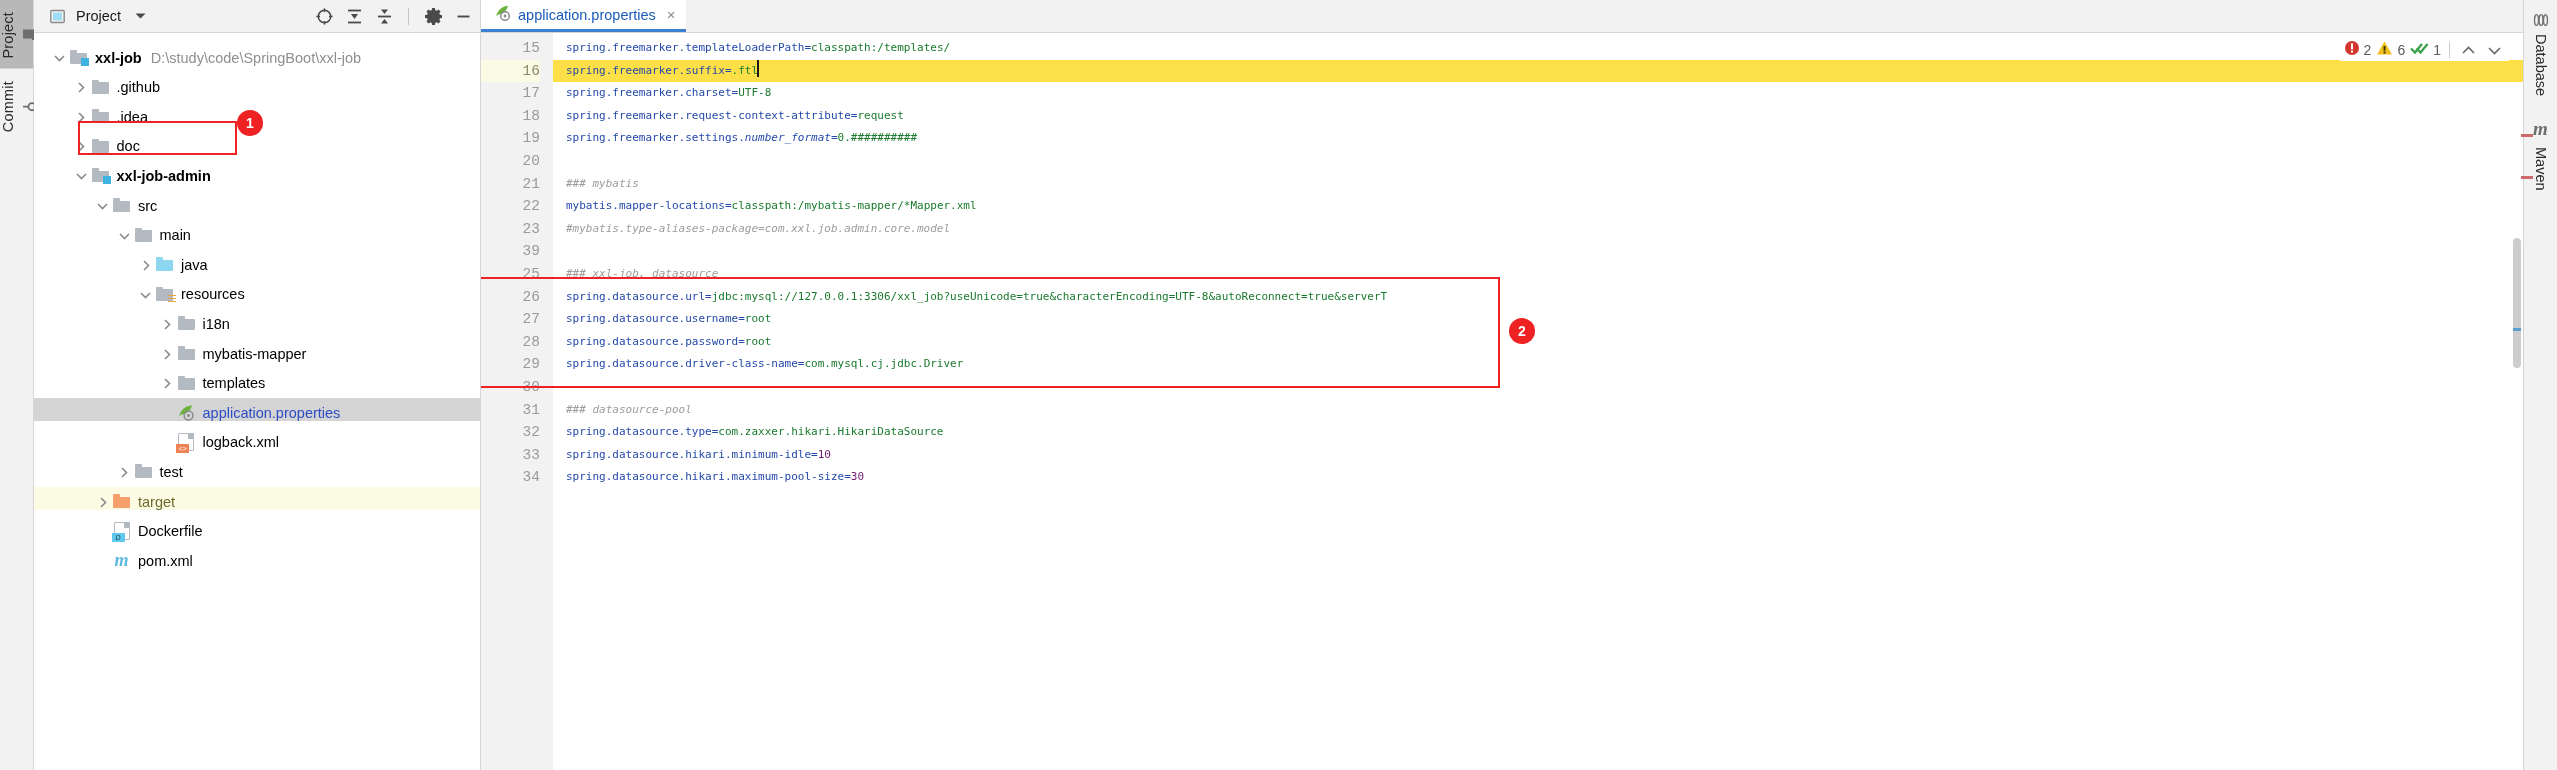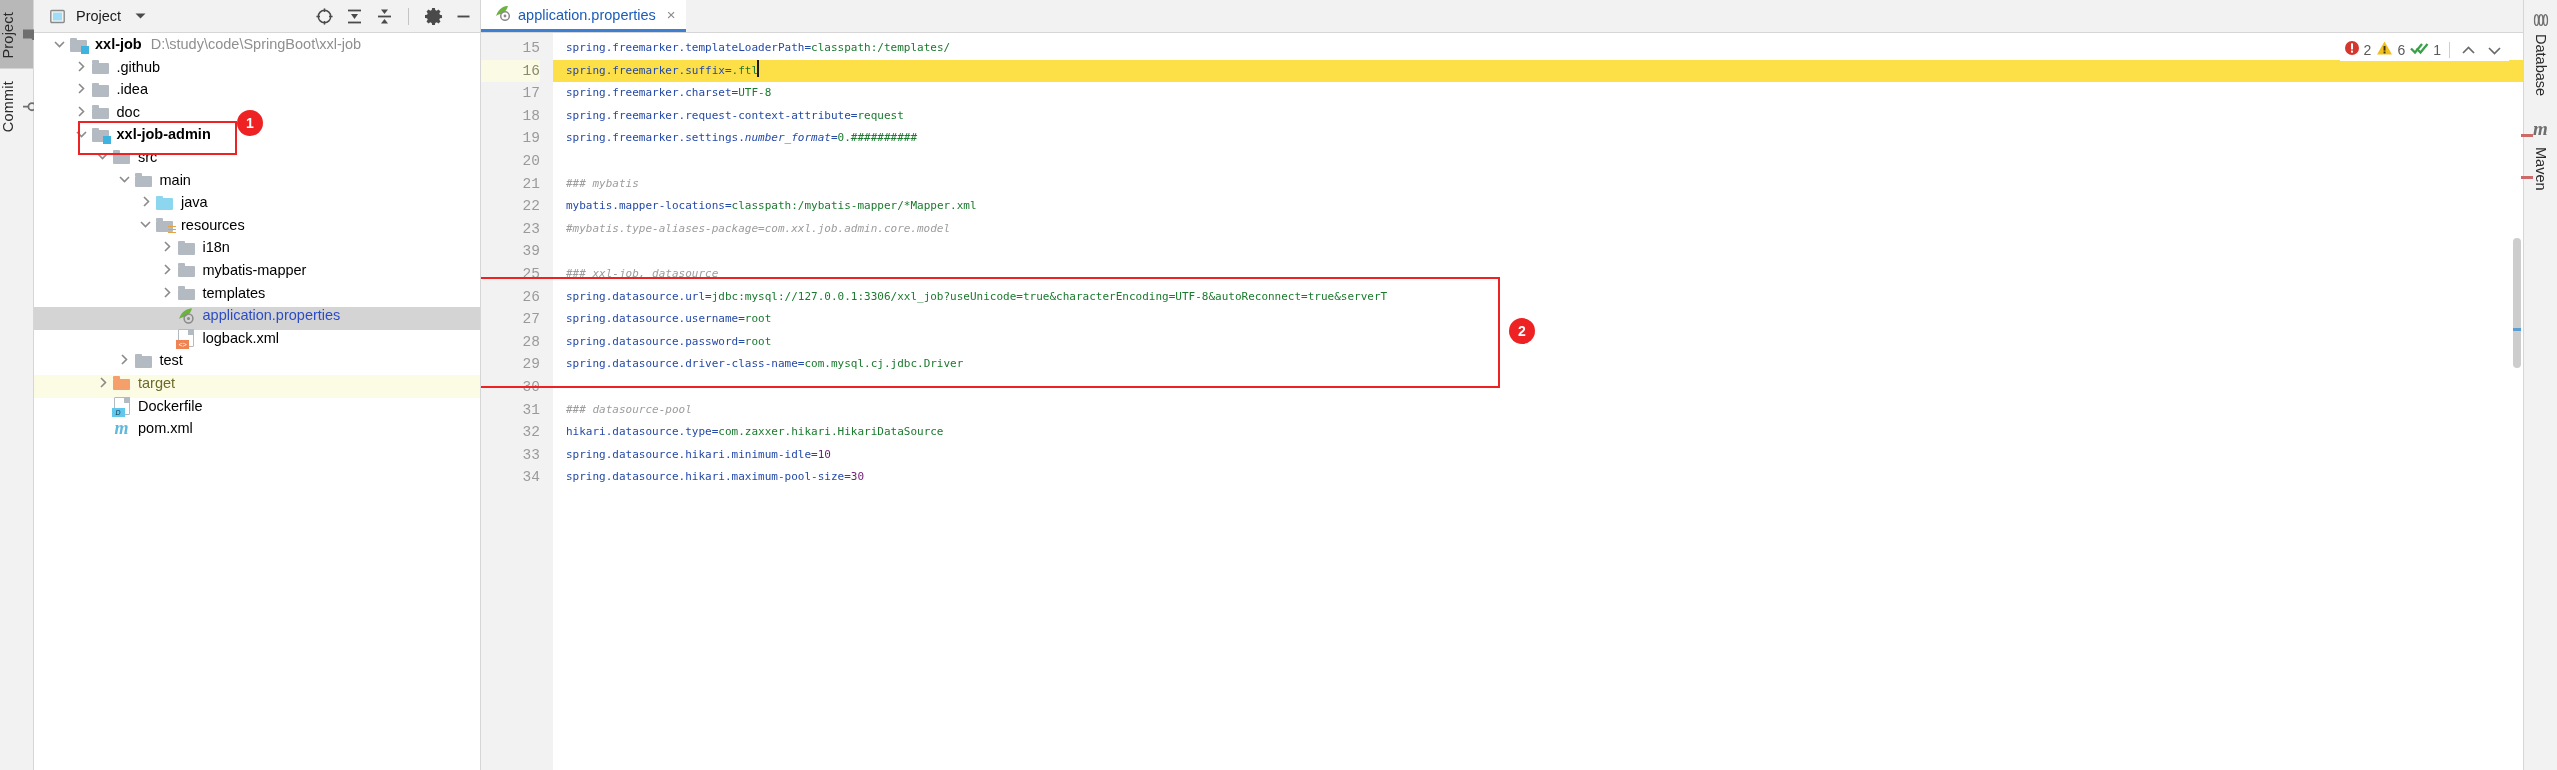--- a/index.html
+++ b/index.html
@@ -85,25 +85,26 @@
 
   .tree {
     flex: 1 1 auto;
     overflow: hidden;
     padding-top: 3px;
     position: relative;
   }
   .tree-row {
     height: 22.6px;
     display: flex;
-    align-items: flex-start;
+    align-items: flex-end;
     white-space: nowrap;
     cursor: pointer;
     position: relative;
     font-size: 14.5px;
+    margin-top: 7px;
   }
   .tree-row.selected { background: #d4d4d4; }
   .tree-row.highlight-yellow { background: #fcfbe3; }
   .arrow {
     width: 15px; height: 15px;
     flex: 0 0 15px;
     display: flex; align-items: center; justify-content: center;
     margin-right: 2px;
   }
   .arrow svg { display: block; }
@@ -704,21 +705,21 @@
           <div class="cline"><span class="k">mybatis.mapper-locations=</span><span class="v">classpath:/mybatis-mapper/*Mapper.xml</span></div>
           <div class="cline"><span class="cm">#mybatis.type-aliases-package=com.xxl.job.admin.core.model</span></div>
           <div class="cline"></div>
           <div class="cline"><span class="cm">### xxl-job, datasource</span></div>
           <div class="cline"><span class="k">spring.datasource.url=</span><span class="v">jdbc:mysql://127.0.0.1:3306/xxl_job?useUnicode=true&amp;characterEncoding=UTF-8&amp;autoReconnect=true&amp;serverT</span></div>
           <div class="cline"><span class="k">spring.datasource.username=</span><span class="v">root</span></div>
           <div class="cline"><span class="k">spring.datasource.password=</span><span class="v">root</span></div>
           <div class="cline"><span class="k">spring.datasource.driver-class-name=</span><span class="v">com.mysql.cj.jdbc.Driver</span></div>
           <div class="cline"></div>
           <div class="cline"><span class="cm">### datasource-pool</span></div>
-          <div class="cline"><span class="k">hikari.datasource.type=</span><span class="v">com.zaxxer.hikari.HikariDataSource</span></div>
+          <div class="cline"><span class="k">spring.datasource.type=</span><span class="v">com.zaxxer.hikari.HikariDataSource</span></div>
           <div class="cline"><span class="k">spring.datasource.hikari.minimum-idle=</span><span class="num">10</span></div>
           <div class="cline"><span class="k">spring.datasource.hikari.maximum-pool-size=</span><span class="num">30</span></div>
         </div>
 
       <div class="annot-box" id="annot-box-2" style="left: -20px; top: 244px; width: 1035px; height: 107px;"></div>
       <div class="annot-badge" id="annot-badge-2" style="left: 1028px; top: 284.5px;">2</div>
 
       <div class="inspect-widget">
         <span class="iw-item">
           <span>

